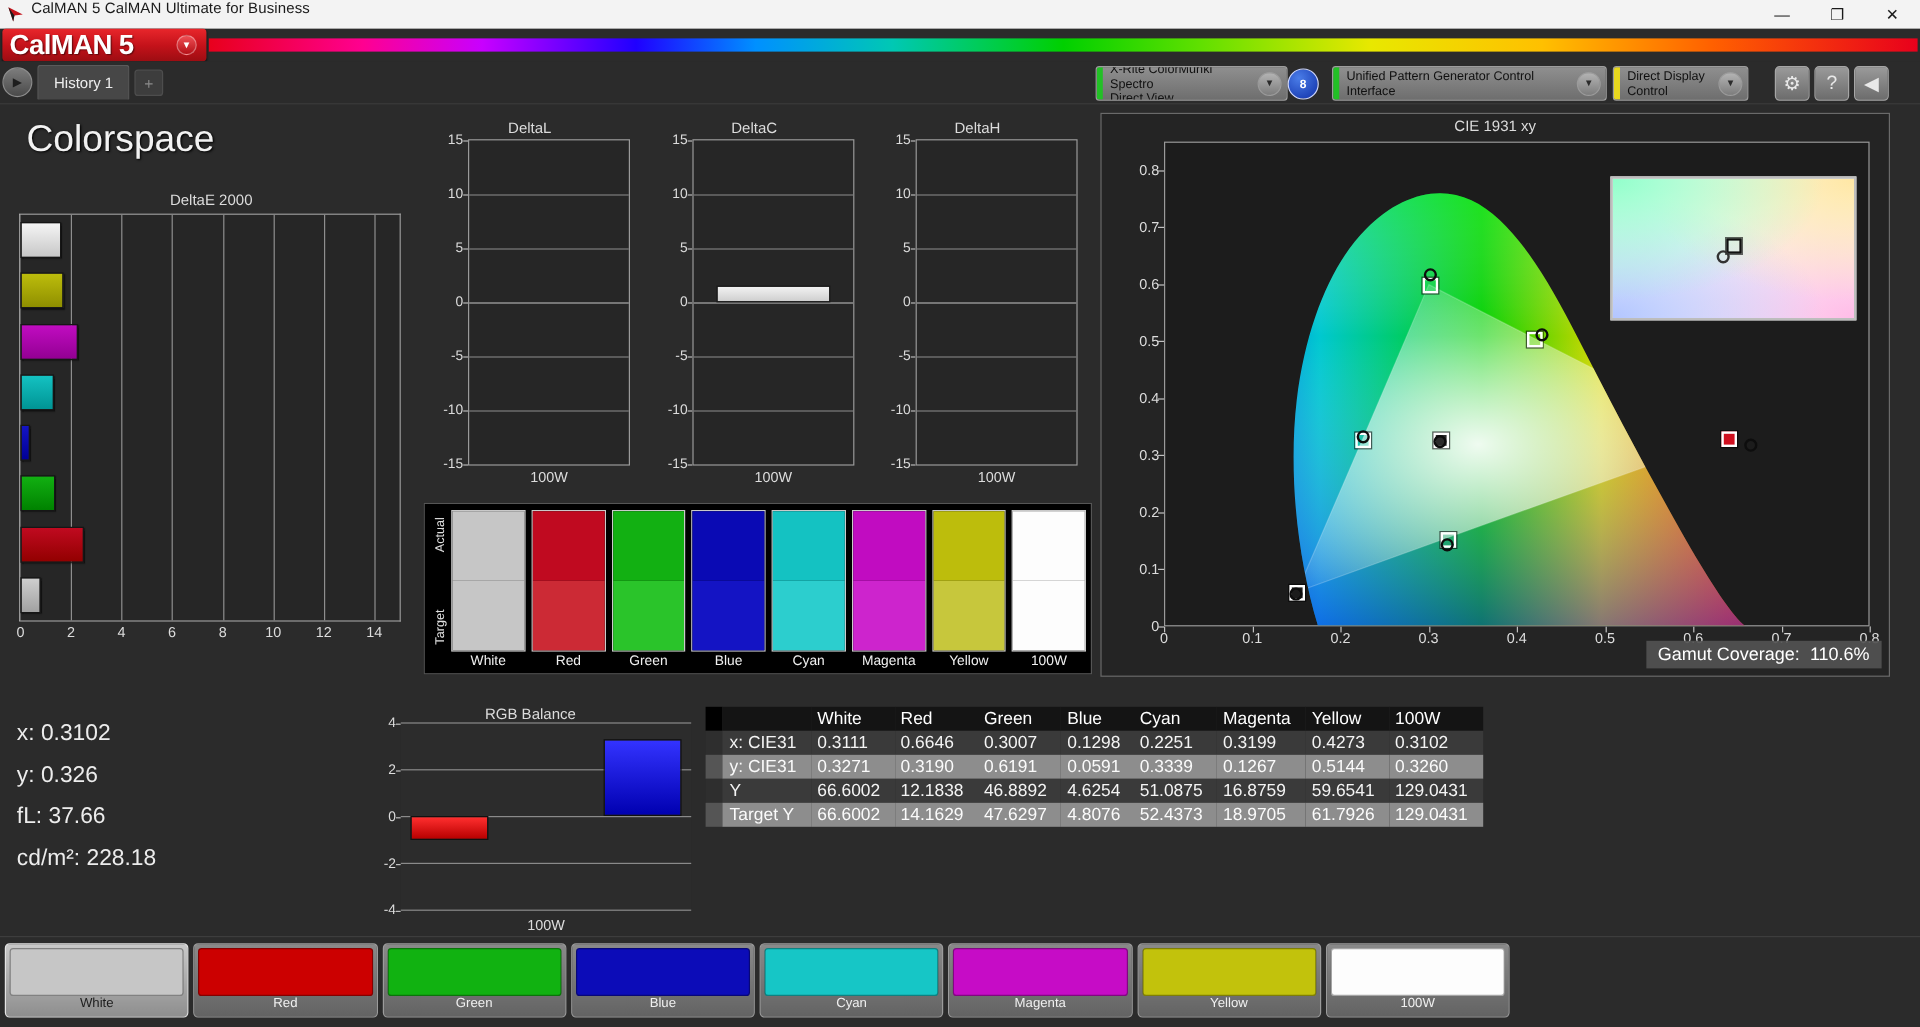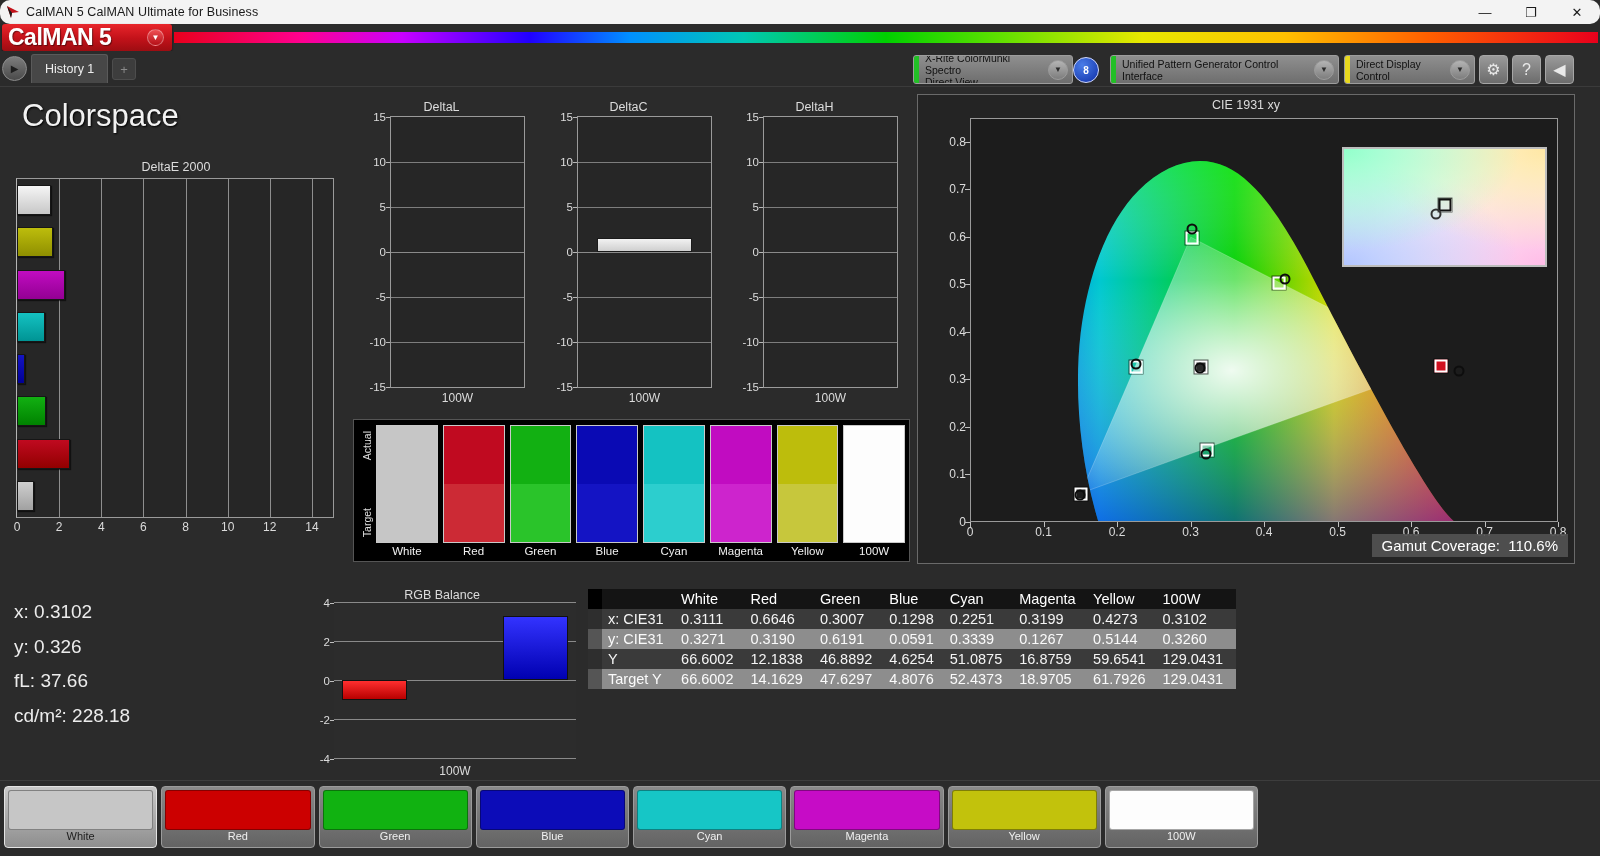--- a/index.html
+++ b/index.html
@@ -10,21 +10,21 @@
     font-family: "Liberation Sans", sans-serif;
     overflow: hidden;
     color: #e8e8e8;
   }
   #app { position: relative; width: 1600px; height: 856px; }
 
   
   .titlebar {
     position: absolute; top: 0; left: 0; width: 1600px; height: 24px;
     background: #f3f3f3; color: #1a1a1a;
-    display: flex; align-items: center; border-radius: 10px;
+    display: flex; 
   }
   .tb-icon { width: 26px; display: flex; justify-content: center; align-items: center; }
   .tb-title { font-size: 12.5px; letter-spacing: .1px; }
   .tb-spacer { flex: 1; }
   .tb-btn {
     width: 46px; height: 24px; display: flex; align-items: center; justify-content: center;
     font-size: 13px; color: #1a1a1a;
   }
 
   
@@ -331,21 +331,21 @@
     </div>
 
     <div class="blue-badge">8</div>
 
     <div class="meter-box" style="left:1110px; width:229px;">
       <div class="mb-stripe" style="background: rgb(34, 192, 38);"></div>
       <div class="mb-label"><span>Unified Pattern Generator Control Interface</span></div>
       <div class="mb-caret">▼</div>
     </div>
 
-    <div class="meter-box" style="left:1344px; width:131px;">
+    <div class="meter-box" style="left:1344px; width:113px;">
       <div class="mb-stripe" style="background: rgb(232, 216, 30);"></div>
       <div class="mb-label"><span>Direct Display Control</span></div>
       <div class="mb-caret">▼</div>
     </div>
 
     <div class="sq-btn" style="left:1479px;">
       <span>⚙</span>
       </div>
     <div class="sq-btn" style="left:1512px;">
       <span>?</span>

